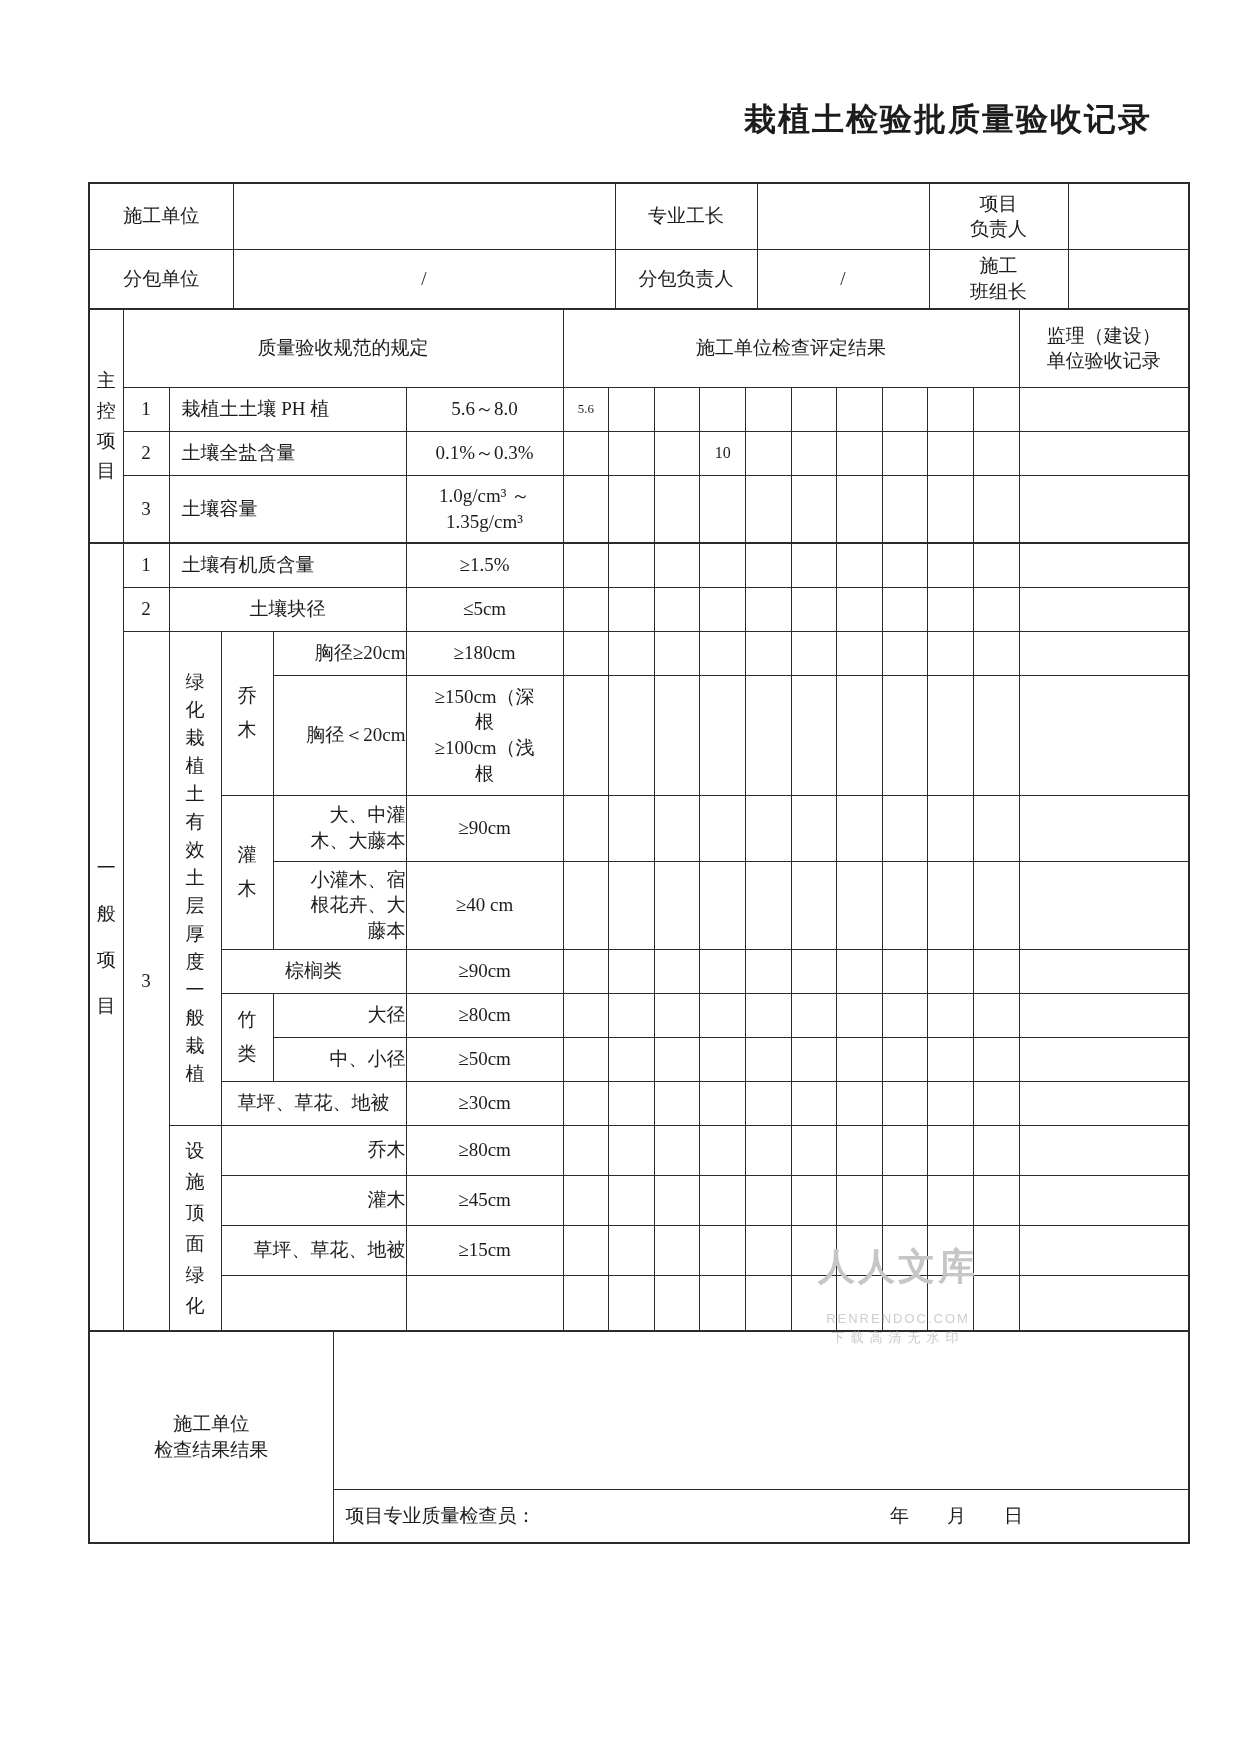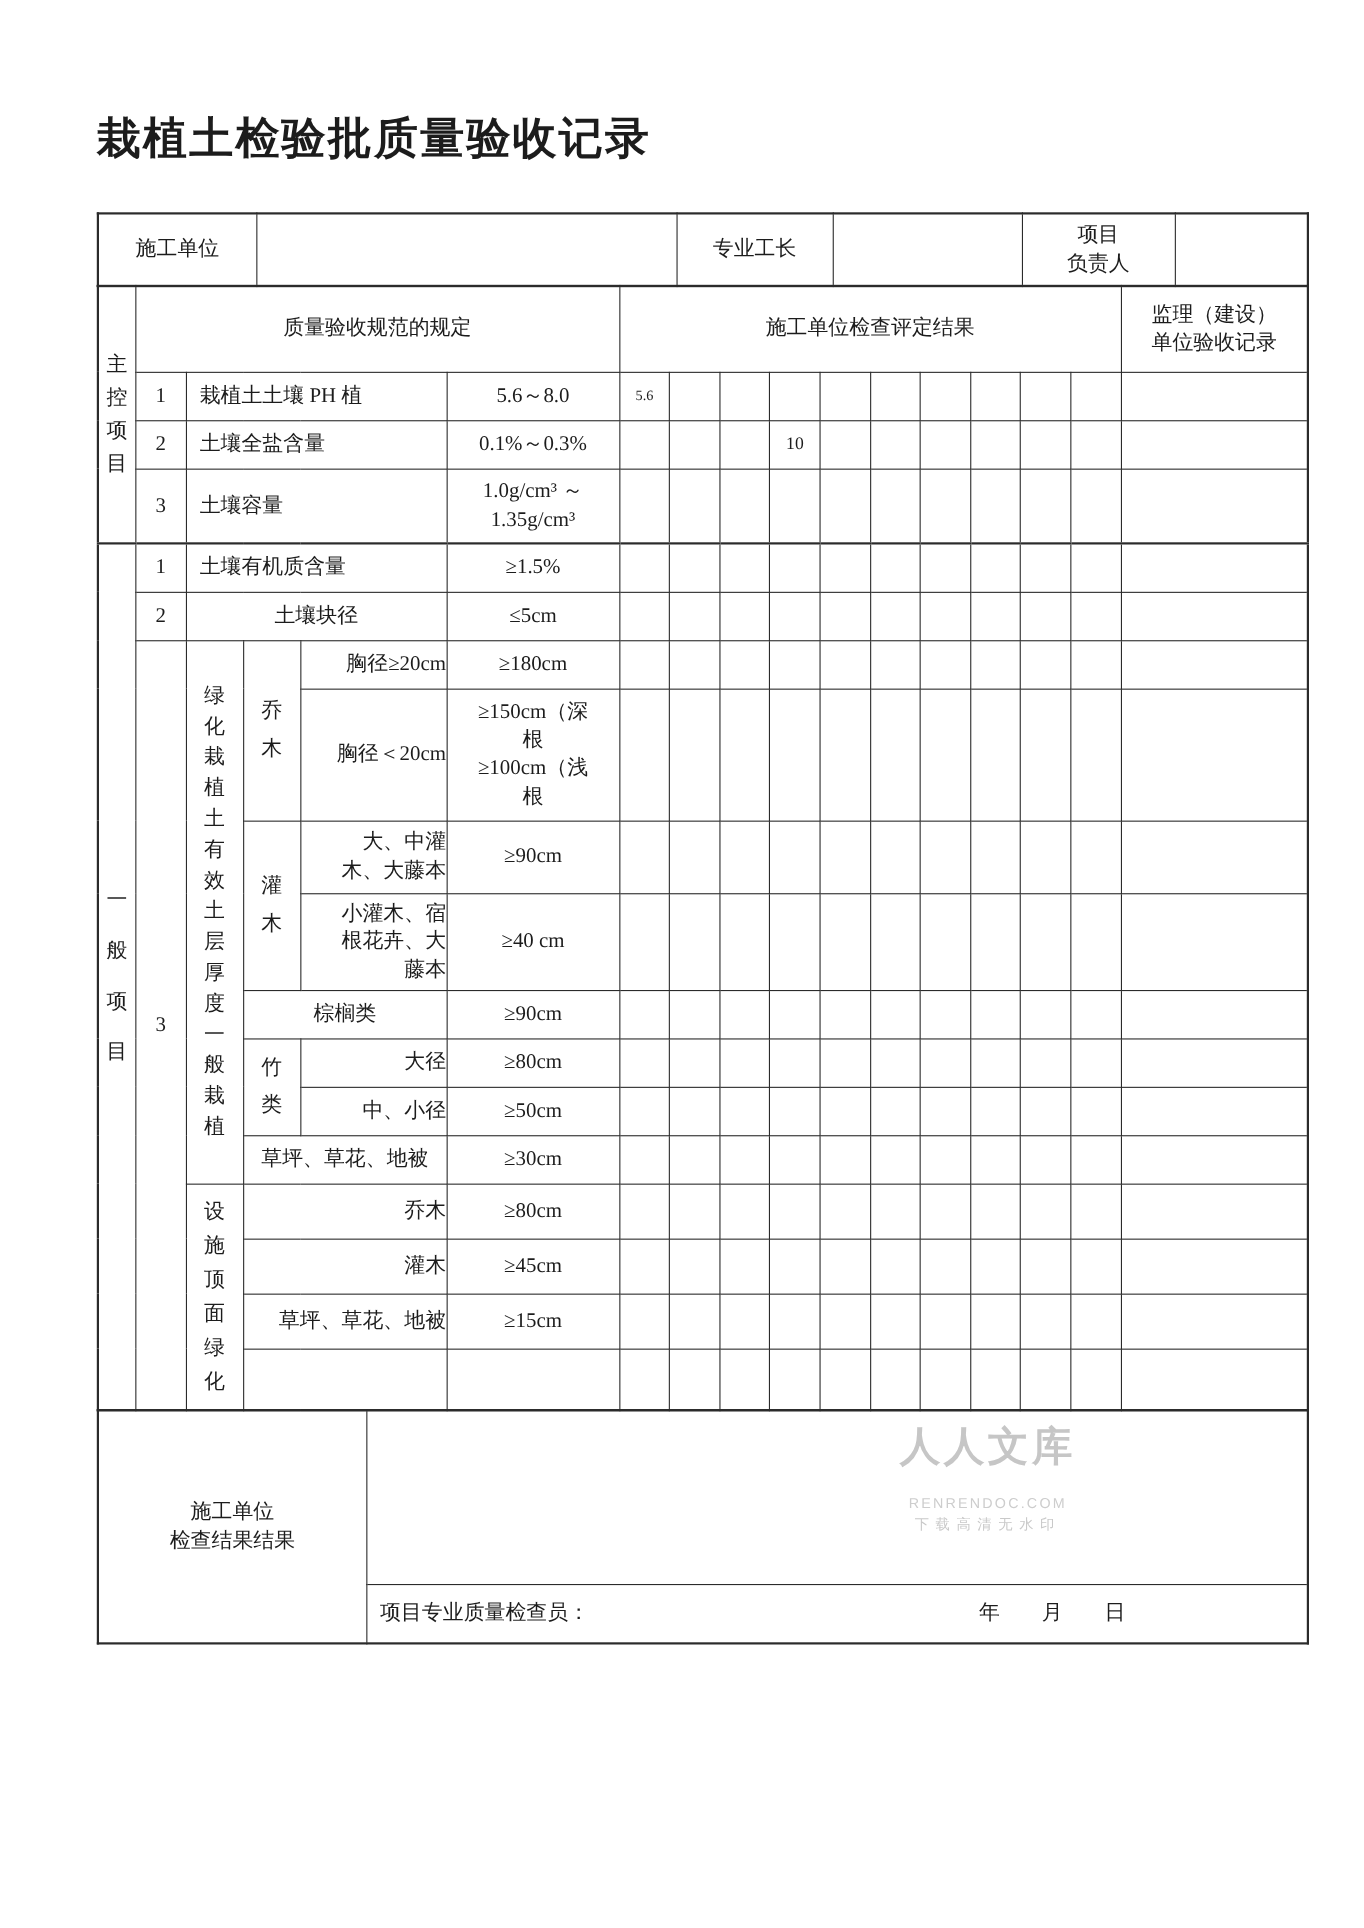--- a/index.html
+++ b/index.html
@@ -5,21 +5,21 @@
   * { margin:0; padding:0; box-sizing:border-box; }
   html,body { background:#ffffff; }
   body {
     width:1240px; height:1753px; position:relative;
     font-family:"Liberation Serif","DejaVu Serif",serif;
     color:#1c1c1c;
   }
   .page { padding:0 0 0 88px; }
   .doc-title {
     margin:98px 88px 40px 0;
-    text-align:left; font-size:40px; font-weight:bold; letter-spacing:2px;
+    text-align:right; font-size:32px; font-weight:bold; letter-spacing:2px;
   }
   table {
     border-collapse:collapse; table-layout:fixed; width:1100px;
     border:2px solid #2b2b2b;
   }
   table + table { margin-top:-2px; }
   td {
     border:1px solid #2b2b2b;
     text-align:center; vertical-align:middle;
     font-size:19px; line-height:1.35;
@@ -43,21 +43,21 @@
   .hdr { height:78px; } .r44 { height:44px; } .r68 { height:68px; }
   .r120 { height:120px; } .r66 { height:66px; } .r88 { height:88px; }
   .r50 { height:50px; } .r56 { height:56px; }
   
   .f1 { height:158px; } .f2 { height:54px; }
   .sign-cell { text-align:left; vertical-align:middle; }
   .sign-flex { display:flex; align-items:flex-end; }
   .sign-label { padding-left:12px; font-size:19px; }
   .sign-date { margin-left:auto; margin-right:165px; font-size:19px; white-space:pre; }
   .watermark {
-    position:absolute; left:788px; top:1290px; width:220px;
+    position:absolute; left:788px; top:1242px; width:220px;
     text-align:center; color:#c6c6c6; z-index:5; pointer-events:none;
   }
   .wm1 { font-size:37px; font-weight:bold; letter-spacing:3px; }
   .wm2 { font-size:13px; letter-spacing:2px; margin-top:19px; font-family:"Liberation Sans","DejaVu Sans",sans-serif; color:#cdcdcd; }
   .wm3 { font-size:13px; letter-spacing:6px; margin-top:3px; color:#c9c9c9; }
 </style>
 </head>
 <body>
 
 <div class="page">
@@ -74,20 +74,29 @@
         <col style="width:121px">
     </colgroup>
     <tbody>
     <tr class="t2">
       <td>施工单位</td>
       <td></td>
       <td>专业工长</td>
       <td></td>
       <td class="pre">项目
 负责人</td>
+      <td></td>
+    </tr>
+    <tr class="t4">
+      <td>分包单位</td>
+      <td>/</td>
+      <td>分包负责人</td>
+      <td>/</td>
+      <td class="pre">施工
+班组长</td>
       <td></td>
     </tr>
   </tbody>
     </table>
 
   <table>
     <colgroup>
       <col style="width:34px">
         <col style="width:46px">
         <col style="width:52px">

